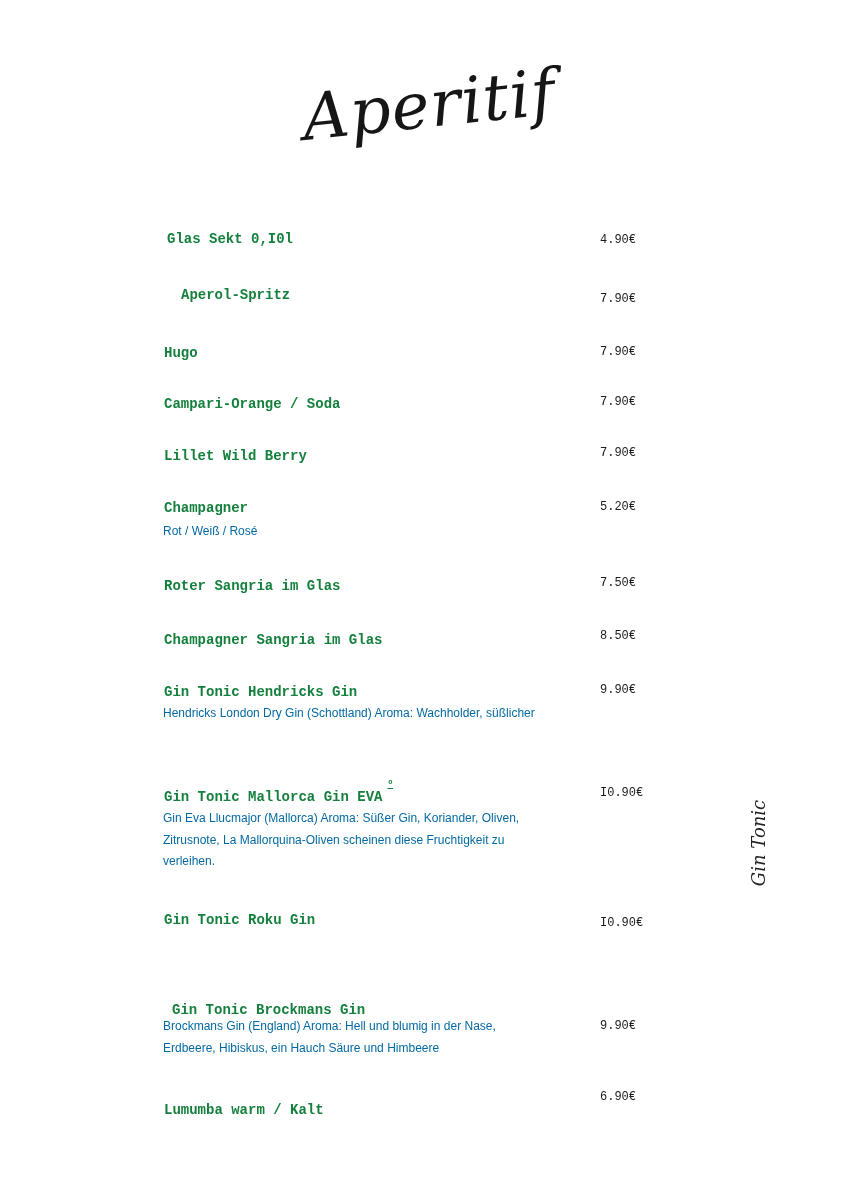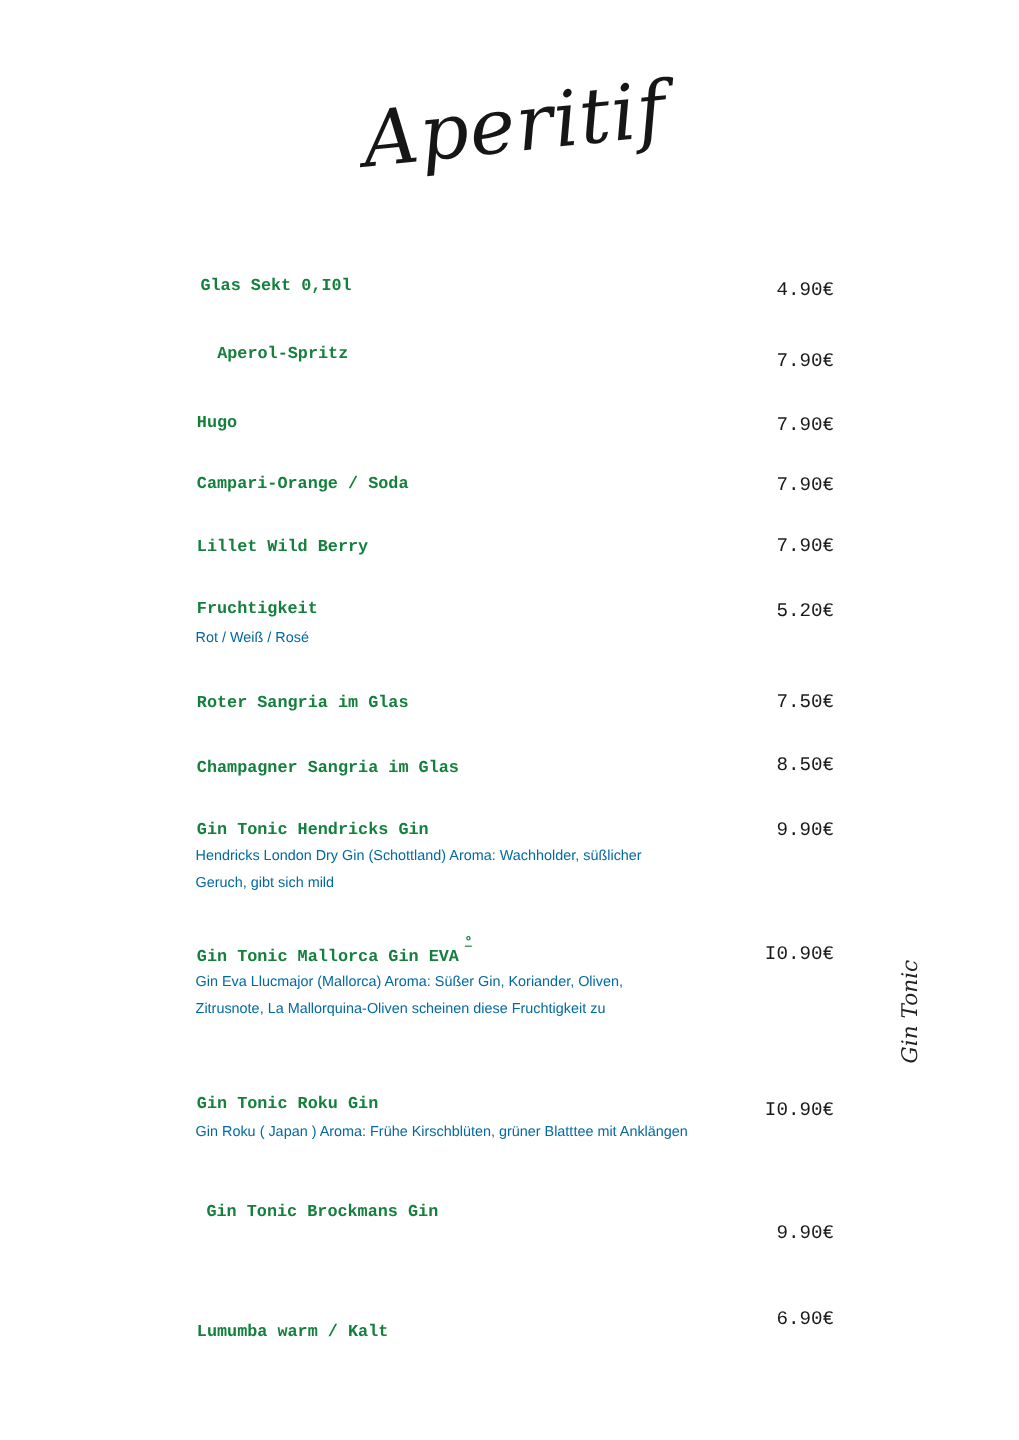--- a/index.html
+++ b/index.html
@@ -31,23 +31,22 @@
     font-family: "Liberation Mono", "DejaVu Sans Mono", monospace;
     font-size: 14px;
     font-weight: 700;
     color: #15803d;
     white-space: nowrap;
   }
   .item-price {
     position: absolute;
     left: 600px;
     width: 95px;
-    text-align: right;
     font-family: "Liberation Mono", "DejaVu Sans Mono", monospace;
-    font-size: 16px;
+    font-size: 12px;
     font-weight: 400;
     color: #1a1a1a;
     white-space: nowrap;
   }
   .item-desc {
     position: absolute;
     font-family: "Liberation Sans", sans-serif;
     font-size: 12px;
     font-weight: 400;
     color: #0369a1;
@@ -92,55 +91,58 @@
 
   <div class="item-name" style="top:345px;left:164px">Hugo</div>
   <div class="item-price" style="top:345px">7.90€</div>
 
   <div class="item-name" style="top:396px;left:164px">Campari-Orange / Soda</div>
   <div class="item-price" style="top:395px">7.90€</div>
 
   <div class="item-name" style="top:448px;left:164px">Lillet Wild Berry</div>
   <div class="item-price" style="top:446px">7.90€</div>
 
-  <div class="item-name" style="top:500px;left:164px">Fruchtigkeit</div>
+  <div class="item-name" style="top:500px;left:164px">Champagner</div>
   <div class="item-price" style="top:500px">5.20€</div>
   <div class="item-desc" style="top:521px;left:163px">
     <div>Rot / Weiß / Rosé</div>
   </div>
 
   <div class="item-name" style="top:578px;left:164px">Roter Sangria im Glas</div>
   <div class="item-price" style="top:576px">7.50€</div>
 
   <div class="item-name" style="top:632px;left:164px">Champagner Sangria im Glas</div>
   <div class="item-price" style="top:629px">8.50€</div>
 
   <div class="item-name" style="top:684px;left:164px">Gin Tonic Hendricks Gin</div>
   <div class="item-price" style="top:683px">9.90€</div>
   <div class="item-desc" style="top:703px;left:163px">
     <div>Hendricks London Dry Gin (Schottland) Aroma: Wachholder, süßlicher</div>
-    <div>Geruch, gibt sich mild</div>
   </div>
 
   <div class="item-name" style="top:787px;left:164px">
     <span>Gin Tonic Mallorca Gin EVA</span><sup class="ord">º</sup>
   </div>
   <div class="item-price" style="top:786px">I0.90€</div>
   <div class="item-desc" style="top:808px;left:163px">
     <div>Gin Eva Llucmajor (Mallorca) Aroma: Süßer Gin, Koriander, Oliven,</div>
     <div>Zitrusnote, La Mallorquina-Oliven scheinen diese Fruchtigkeit zu</div>
+    <div>verleihen.</div>
   </div>
 
   <div class="item-name" style="top:912px;left:164px">Gin Tonic Roku Gin</div>
   <div class="item-price" style="top:916px">I0.90€</div>
   <div class="item-desc" style="top:933px;left:163px">
-    <div>Gin Roku ( Japan ) Aroma: Frühe Kirschblüten, grüner Blatttee mit Anklängen</div>
   </div>
 
   <div class="item-name" style="top:1002px;left:172px">Gin Tonic Brockmans Gin</div>
   <div class="item-price" style="top:1019px">9.90€</div>
+  <div class="item-desc" style="top:1016px;left:163px">
+    <div>Brockmans Gin (England) Aroma: Hell und blumig in der Nase,</div>
+    <div>Erdbeere, Hibiskus, ein Hauch Säure und Himbeere</div>
+  </div>
 
   <div class="item-name" style="top:1102px;left:164px">Lumumba warm / Kalt</div>
   <div class="item-price" style="top:1090px">6.90€</div>
 
   <div class="side-label">Gin Tonic</div>
 
 </div>
 
 </body></html>

